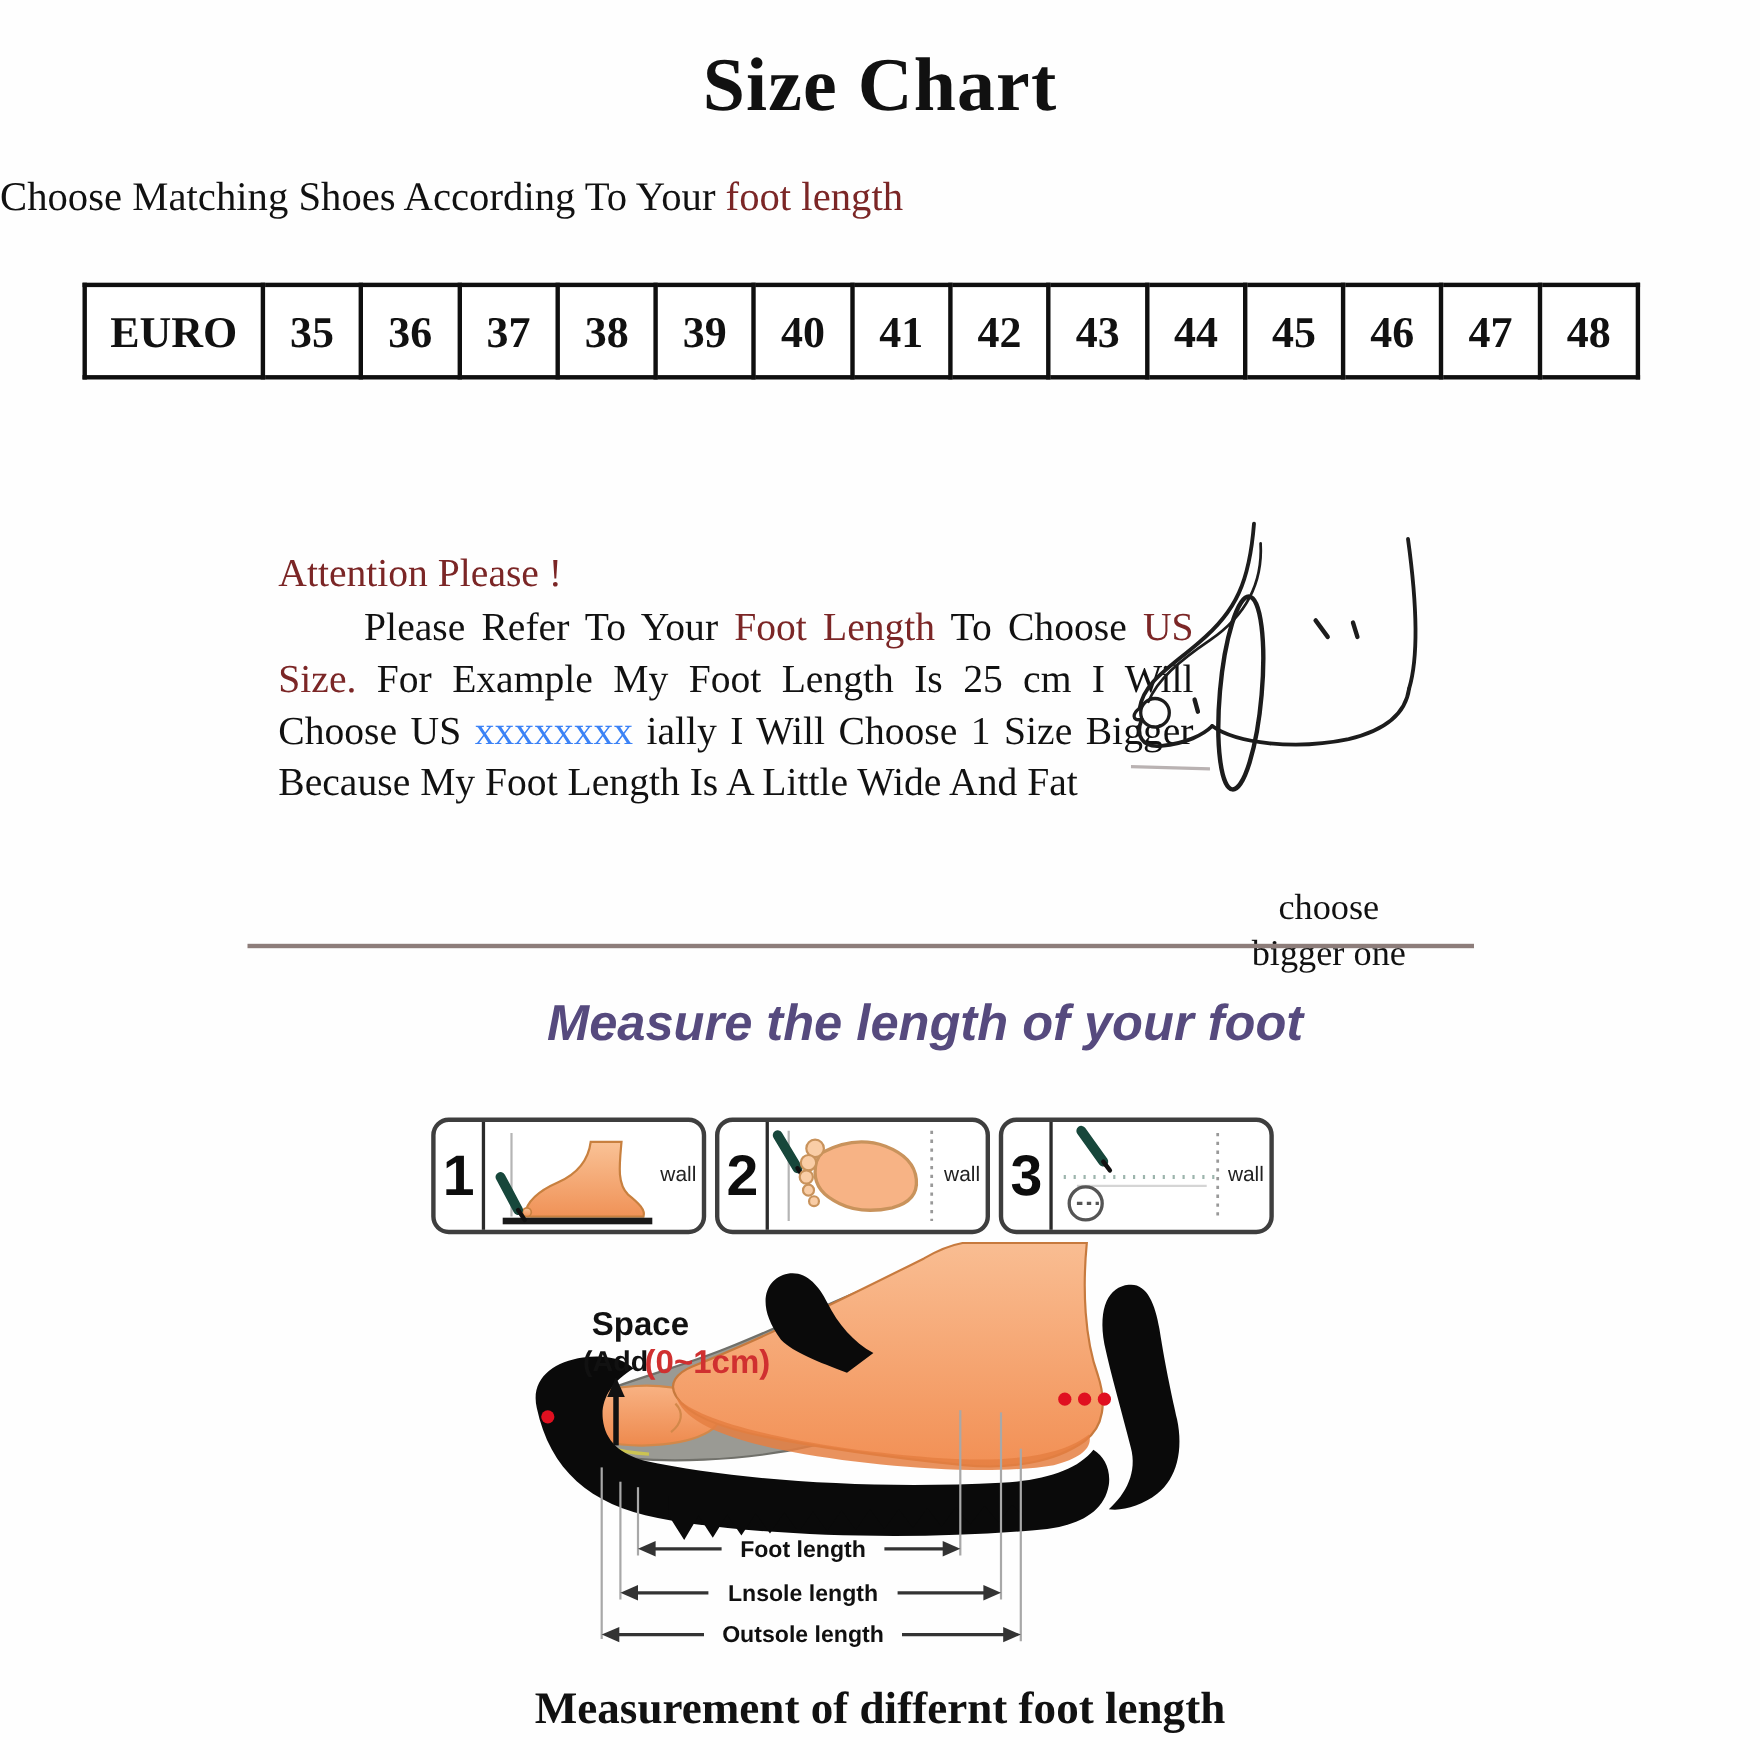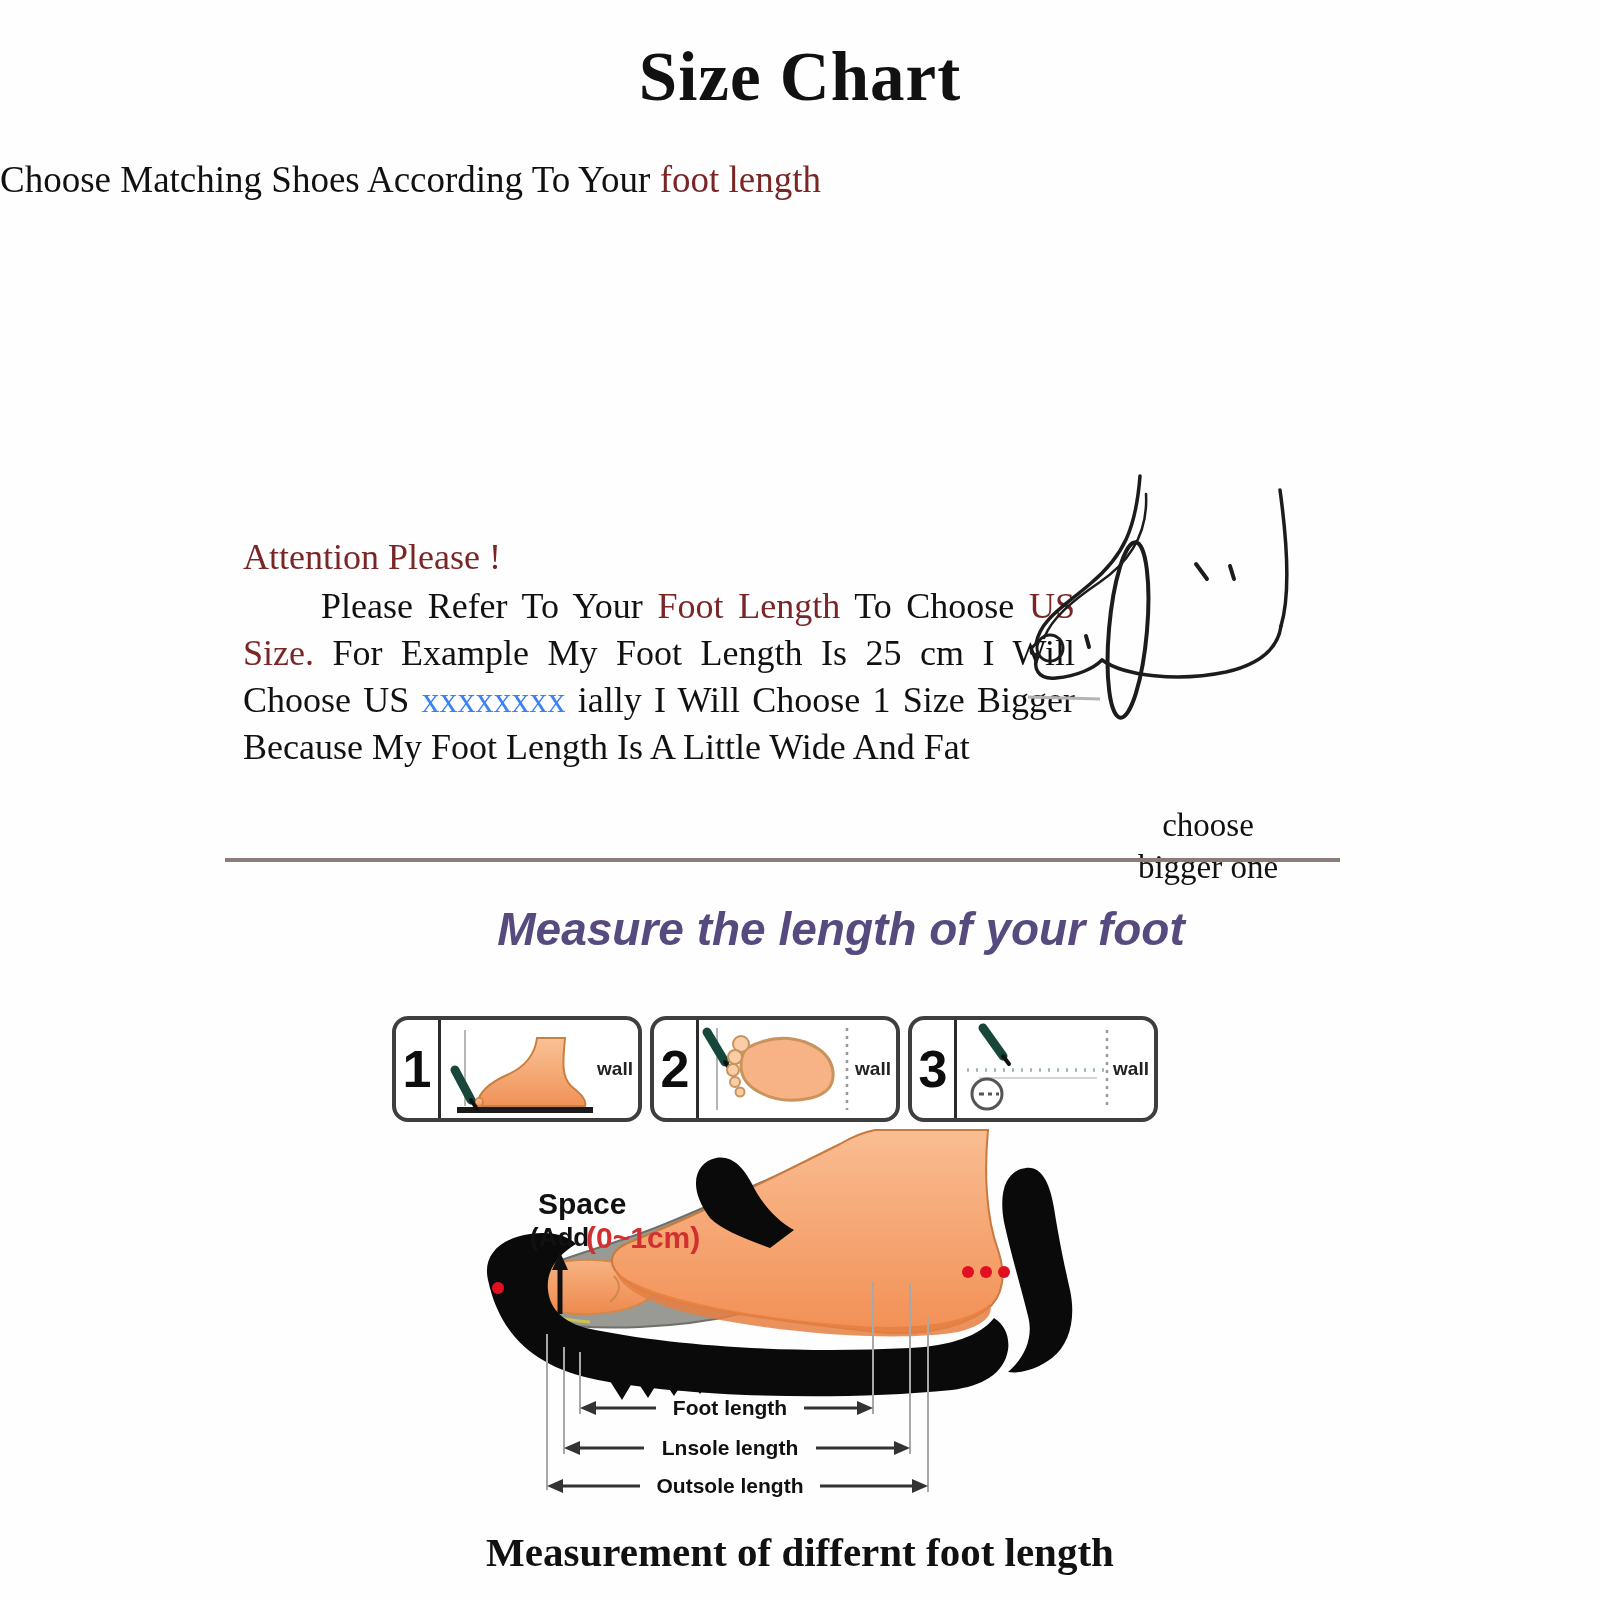--- a/index.html
+++ b/index.html
@@ -15,41 +15,41 @@
   .redx{color:#3b82f6;}
 
   table.size-table{border-collapse:collapse;table-layout:fixed;
     position:absolute;left:75px;top:257px;width:1416px;background:#fff;}
   table.size-table td{border:4px solid #0f0f0f;text-align:center;vertical-align:middle;
     font-weight:bold;font-size:40px;padding:0;}
   td.rowhdr{font-size:37px;line-height:40px;padding:0 10px;}
   tr.r1 td{height:80px;}
   tr.r2 td{height:122px;}
 
-  .attention{left:243px;top:498px;width:832px;font-size:36px;line-height:47px;margin-top:36px;}
+  .attention{left:253px;top:498px;width:832px;font-size:36px;line-height:47px;}
   .attn-title{color:#7b2626;margin-bottom:2px;}
   .attn-body{margin:0;text-align:justify;text-indent:78px;}
 
   .sketch{left:1028px;top:468px;}
   .choose-note{left:1108px;top:804px;width:200px;text-align:center;
     font-size:33px;line-height:42px;}
   .divider{left:225px;top:858px;width:1115px;height:4px;background:#8d7d7a;}
 
   .measure-heading{top:902px;left:0;width:1586px;text-align:center;
     font-family:"Liberation Sans", sans-serif;font-style:italic;font-weight:bold;
     font-size:46px;color:#564a7e;margin-left:48px;}
 
   .panels{left:392px;top:1016px;display:flex;gap:8px;}
   .panel{width:250px;height:106px;border:4px solid #3e3e3e;border-radius:16px;
     background:#fff;box-sizing:border-box;position:relative;display:flex;}
   .panel .num{width:42px;height:100%;border-right:3px solid #2b2b2b;
     display:flex;align-items:center;justify-content:center;
     font-family:"Liberation Sans", sans-serif;font-weight:bold;font-size:52px;color:#0d0d0d;}
   .panel .wall{position:absolute;right:5px;top:50%;transform:translateY(-50%);
-    font-family:"Liberation Sans", sans-serif;font-weight:bold;font-size:19px;color:#222;}
+    font-family:"Liberation Sans", sans-serif;font-weight:normal;font-size:19px;color:#222;}
 
   .bigfoot{left:460px;top:1122px;}
   .caption{top:1528px;left:0;width:1600px;text-align:center;
     font-size:41px;font-weight:bold;}
 
   svg text.sp{font-family:"Liberation Sans", sans-serif;font-weight:bold;}
   svg text.arrlbl{font-family:"Liberation Sans", sans-serif;font-weight:bold;
     font-size:21px;fill:#101010;text-anchor:middle;}
 </style>
 </head>
@@ -57,20 +57,37 @@
 
 <div class="abs page-title">Size Chart</div>
 
 <div class="abs subtitle"><span>Choose Matching Shoes According To Your </span><span class="maroon">foot length</span></div>
 
 <table class="size-table">
   <colgroup>
       <col style="width:162px">
     </colgroup>
   <tbody>
+      <tr class="r1">
+    <td>EURO</td>
+    <td>35</td>
+    <td>36</td>
+    <td>37</td>
+    <td>38</td>
+    <td>39</td>
+    <td>40</td>
+    <td>41</td>
+    <td>42</td>
+    <td>43</td>
+    <td>44</td>
+    <td>45</td>
+    <td>46</td>
+    <td>47</td>
+    <td>48</td>
+  </tr>
 </tbody>
   </table>
 
 <div class="abs attention">
   <div class="attn-title">Attention Please !</div>
   <p class="attn-body"><span>Please Refer To Your </span><span class="maroon">Foot Length</span><span> To Choose </span><span class="maroon">US Size.</span><span> For Example My Foot Length Is 25 cm I Will Choose US </span><span class="redx">xxxxxxxx</span><span> ially I Will Choose 1 Size Bigger Because My Foot Length Is A Little Wide And Fat</span></p>
 </div>
 
 <svg class="abs sketch" width="310" height="300" viewBox="0 0 310 300">
   <g fill="none" stroke="#1c1c1c" stroke-width="3.5" stroke-linecap="round">

